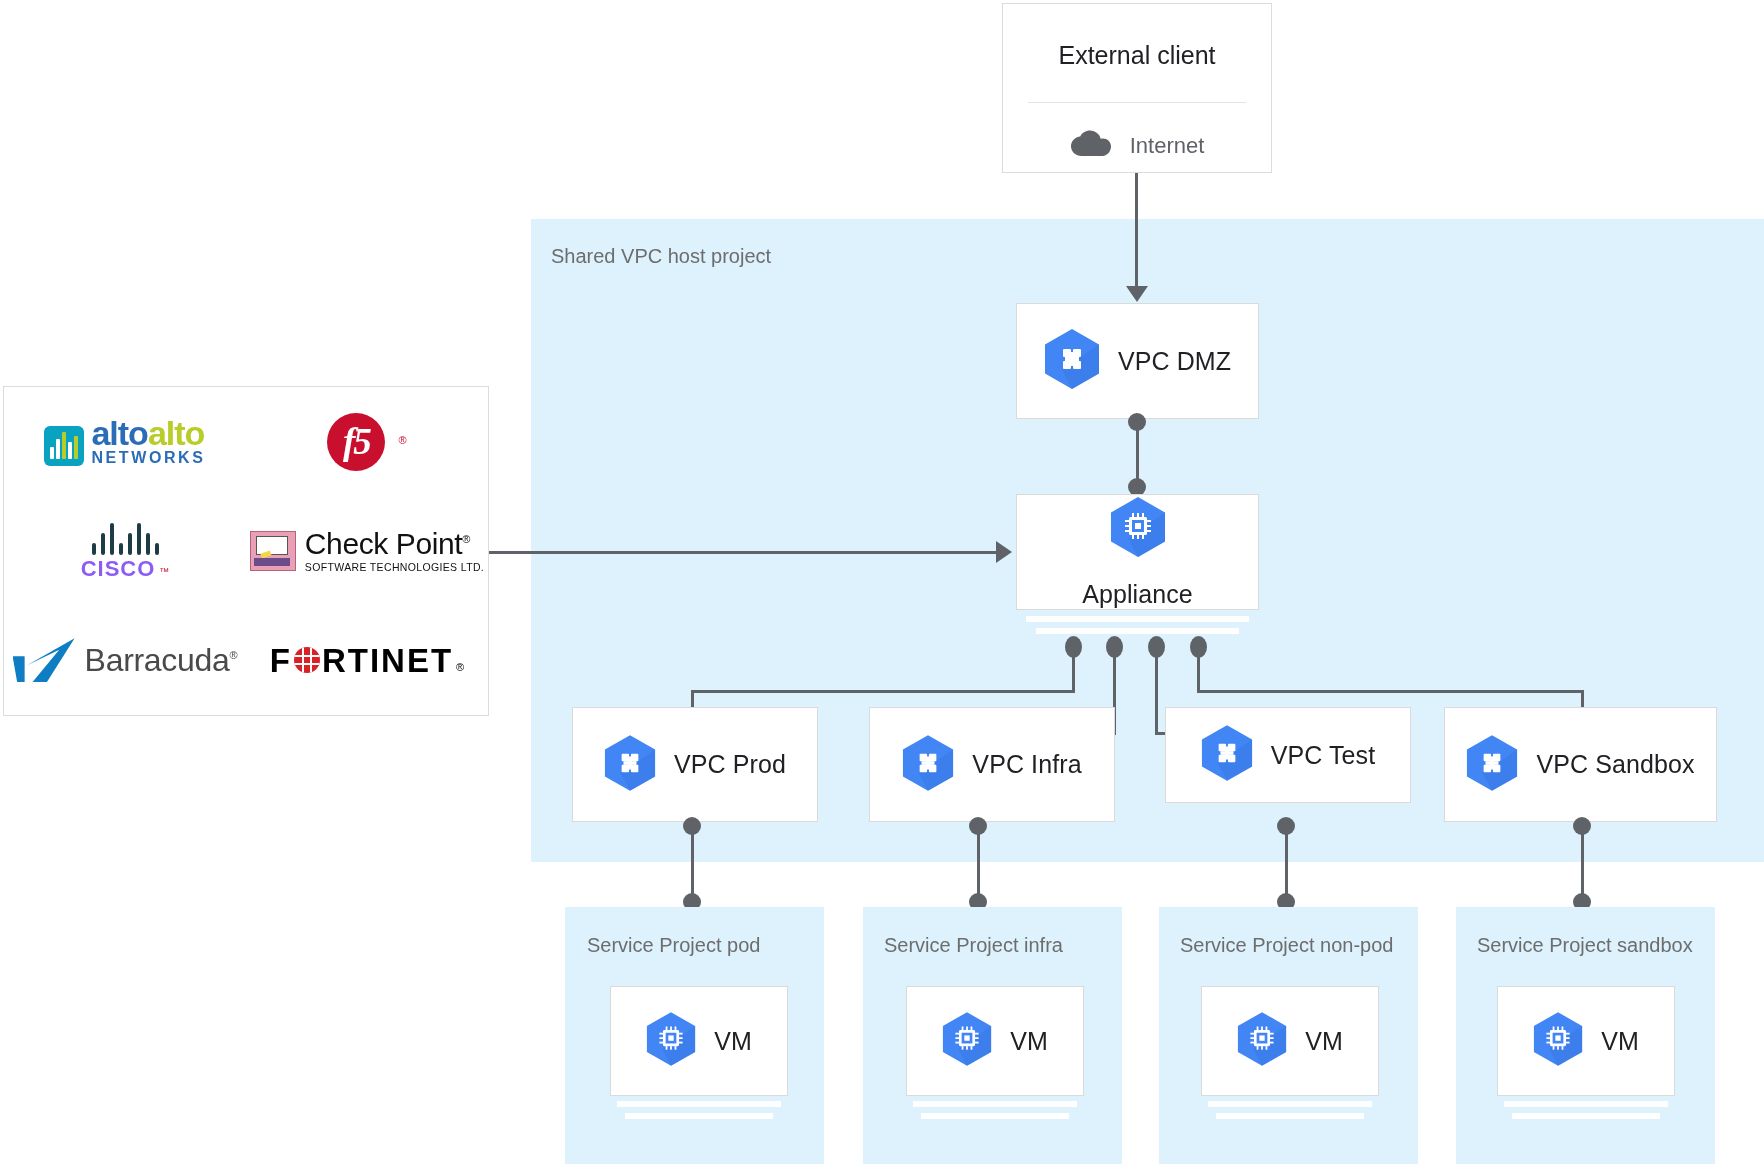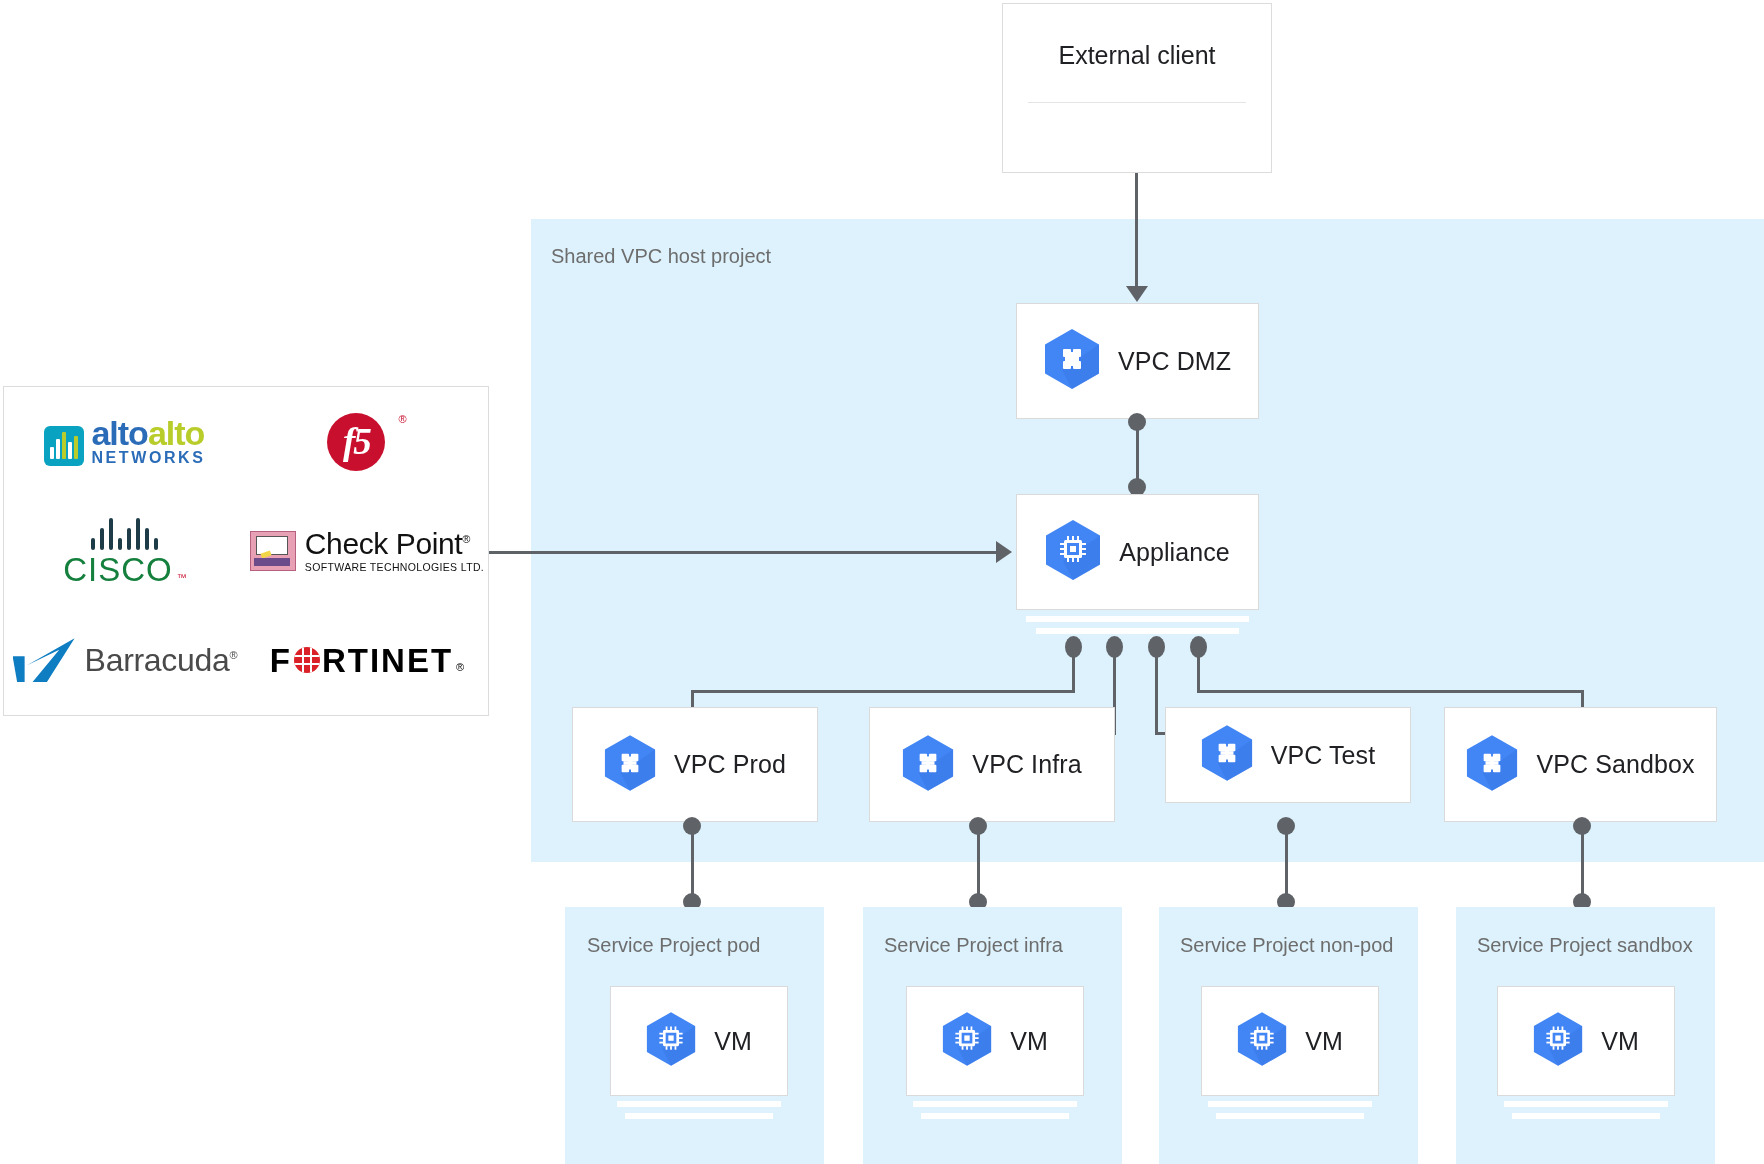--- a/index.html
+++ b/index.html
@@ -67,34 +67,34 @@
   .palo{display:flex;align-items:flex-end;gap:7px;}
   .palo-mark{width:40px;height:40px;border-radius:6px;background:#0aa2c1;position:relative;overflow:hidden;}
   .palo-mark i{position:absolute;bottom:7px;width:4px;background:#ffffff;border-radius:1px;}
   .palo-mark i.g{background:#b8cc2a;}
   .palo-txt{line-height:.92;}
   .palo-word{font-size:34px;font-weight:700;letter-spacing:-1px;}
   .palo-word .p1{color:#2b6cb8;}
   .palo-word .p2{color:#b8cc2a;}
   .palo-sub{font-size:16px;font-weight:700;color:#2b6cb8;letter-spacing:2.6px;text-align:right;margin-top:2px;}
 
-  .f5wrap{display:flex;align-items:flex-start;gap:13px;}
+  .f5wrap{display:flex;align-items:center;gap:13px;}
   .f5circ{
     width:58px;height:58px;border-radius:50%;background:#c8102e;color:#fff;
     display:flex;align-items:center;justify-content:center;
     font-size:37px;font-weight:700;font-style:italic;font-family:"Liberation Serif",serif;
     letter-spacing:-2px;
   }
   .f5reg{font-size:11px;color:#c8102e;margin-bottom:4px;}
 
   .cisco{display:flex;flex-direction:column;align-items:center;gap:3px;}
   .cisco-bars{display:flex;align-items:flex-end;gap:5px;height:34px;}
   .cisco-bars i{width:4px;background:#1d3c47;border-radius:2px;}
   .cisco-row{display:flex;align-items:flex-end;gap:4px;}
-  .cisco-txt{font-size:33px;font-weight:400;color:#15803d;letter-spacing:1px;line-height:1;}
+  .cisco-txt{font-size:22px;font-weight:700;color:#8b5cf6;letter-spacing:1px;line-height:1;}
   .cisco-tm{font-size:10px;color:#c8102e;margin-bottom:3px;}
 
   .cp{display:flex;align-items:center;gap:9px;}
   .cp-mark{width:44px;height:38px;background:#e8a0b4;border:1px solid #b8607f;position:relative;overflow:hidden;}
   .cp-mark .scr{position:absolute;left:5px;top:4px;width:30px;height:17px;background:#fff;border:1px solid #555;}
   .cp-mark .base{position:absolute;left:3px;bottom:4px;width:36px;height:8px;background:#6b4b8a;}
   .cp-mark .y{position:absolute;left:10px;bottom:13px;width:10px;height:5px;background:#f2d648;transform:rotate(-20deg);}
   .cp-txt{line-height:1;}
   .cp-main{font-size:30px;font-weight:400;color:#111;letter-spacing:-.4px;}
   .cp-main sup{font-size:11px;}
@@ -129,20 +129,28 @@
 <body>
 
 <div id="stage">
 
   <div class="region" id="shared-vpc-region" style="left:531px;top:219px;width:1233px;height:643px;"></div>
   <div class="region-label" style="left:551px;top:245px;">Shared VPC host project</div>
 
   <div class="card" id="external-client">
     <div class="ec-title">External client</div>
     <div class="ec-divider"></div>
+    <div class="ec-row">
+      <span>
+        <svg width="44" height="28" viewBox="0 0 44 28">
+          <path d="M11.5 26C5.7 26 1 21.6 1 16.2c0-5 4-9.2 9.2-9.7C11.8 3 15.6 0.5 20 0.5c5.3 0 9.8 3.6 10.8 8.4 .6-.2 1.3-.3 2-.3 4.6 0 8.2 3.5 8.2 8s-3.6 9.4-8.2 9.4H11.5z" fill="#5f6368"></path>
+        </svg>
+      </span>
+      <span class="ec-net">Internet</span>
+    </div>
   </div>
 
   <div class="line-v" style="left:1135px;top:173px;height:116px;"></div>
   <div class="arrow-down" style="left:1126px;top:286px;"></div>
 
   <div class="nodebox" id="vpc-dmz" style="left:1016px;top:303px;width:243px;height:116px;">
     <span class="hex">
       <svg width="56" height="62" viewBox="0 0 56 62">
         <polygon points="28,1 55,16.5 55,45.5 28,61 1,45.5 1,16.5" fill="#4285f4"></polygon>
         <polygon points="55,16.5 55,45.5 28,61 18,42" fill="#3b78e7" opacity=".55"></polygon>
@@ -156,21 +164,21 @@
         </g>
       </svg>
     </span>
     <span class="nodelabel">VPC DMZ</span>
   </div>
 
   <div class="dot" style="left:1128px;top:413px;"></div>
   <div class="line-v" style="left:1136px;top:420px;height:63px;"></div>
   <div class="dot" style="left:1128px;top:478px;"></div>
 
-  <div class="nodebox" id="appliance" style="left:1016px;top:494px;width:243px;height:116px;">
+  <div class="nodebox" id="appliance" style="left:1016px;top:494px;width:243px;height:116px;flex-direction:column;">
     <span class="hex">
       <svg width="56" height="62" viewBox="0 0 56 62">
         <polygon points="28,1 55,16.5 55,45.5 28,61 1,45.5 1,16.5" fill="#4285f4"></polygon>
         <polygon points="55,16.5 55,45.5 28,61 18,42" fill="#3b78e7" opacity=".55"></polygon>
         <g fill="#ffffff">
           <rect x="19" y="21" width="18" height="18" rx="1.5"></rect>
           <rect x="22" y="24" width="12" height="12" fill="#4285f4"></rect>
           <rect x="25" y="27" width="6" height="6"></rect>
           <rect x="22" y="17" width="2" height="4"></rect>
             <rect x="27" y="17" width="2" height="4"></rect>

